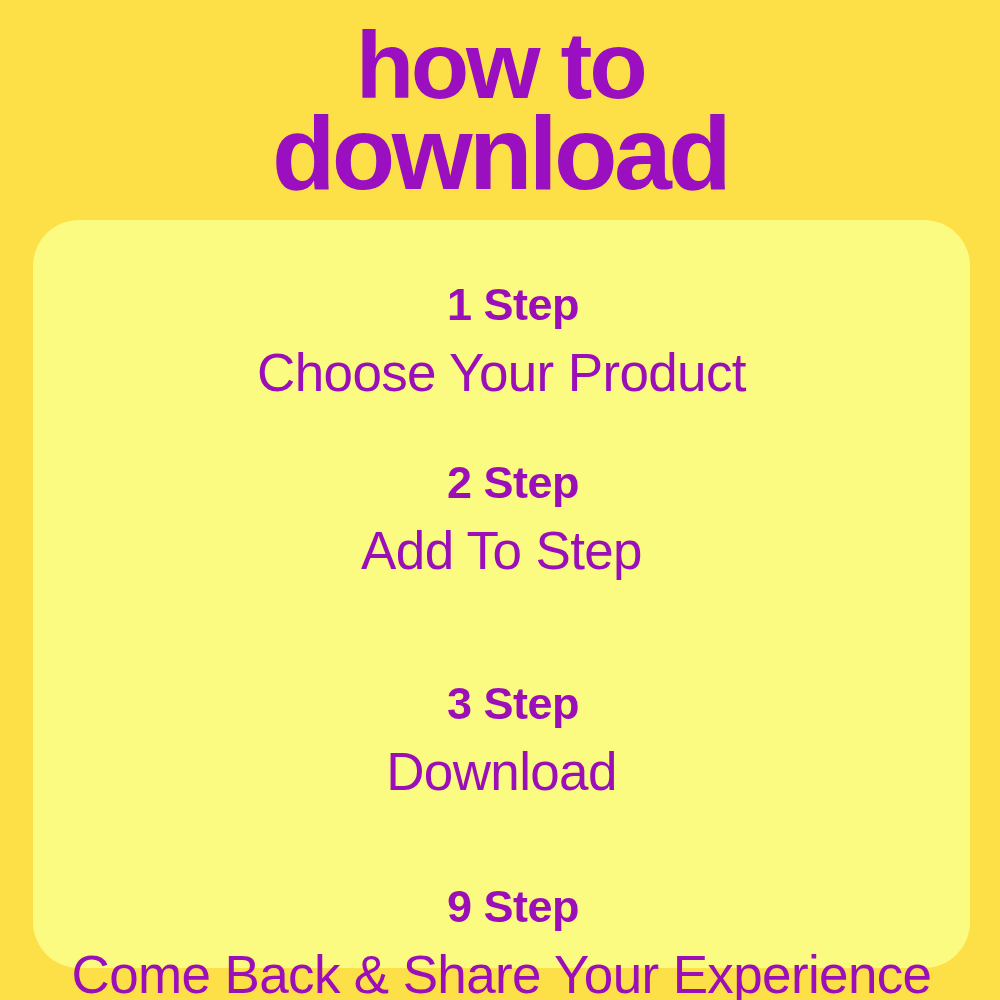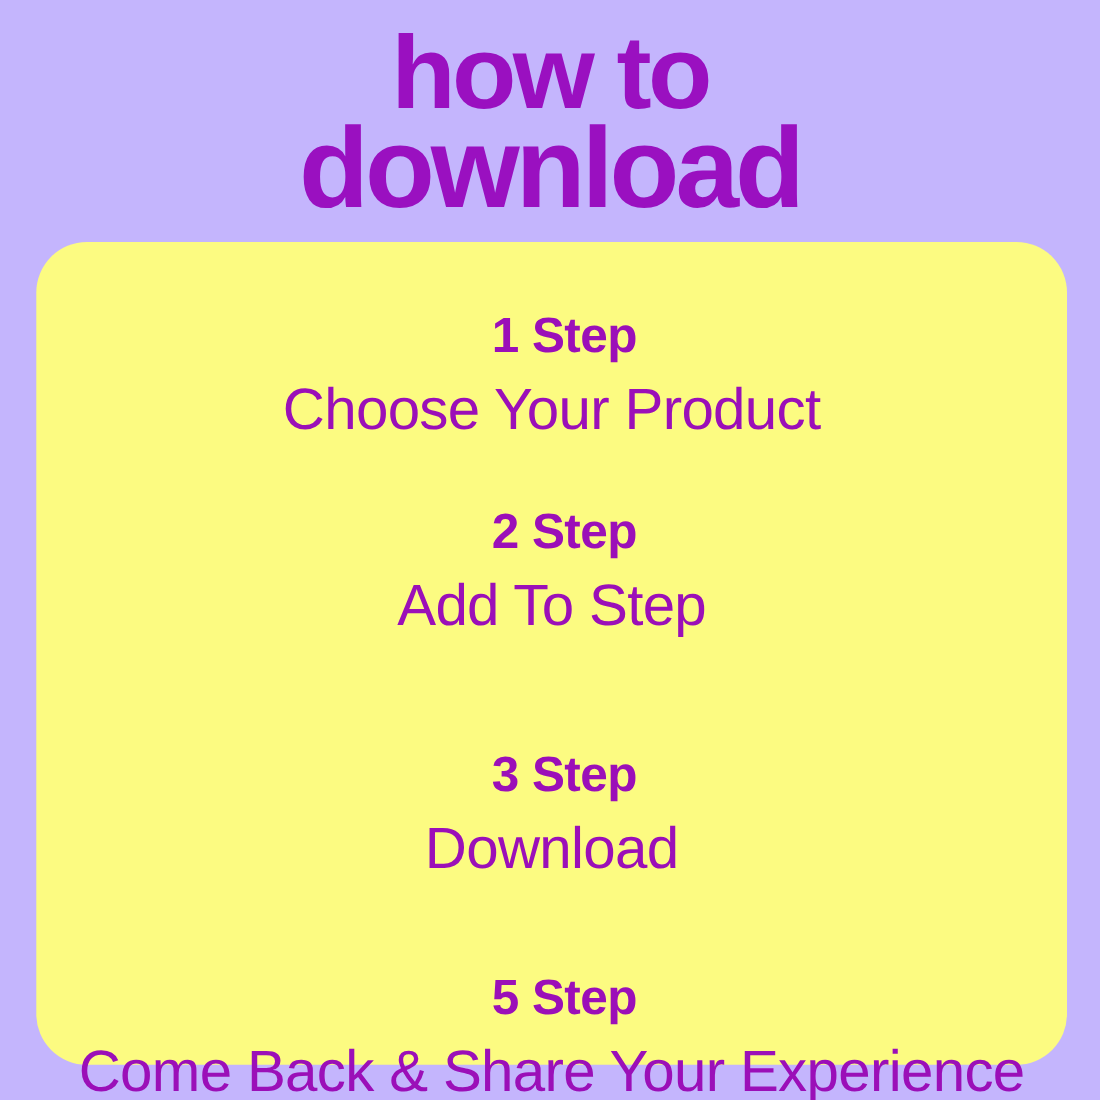--- a/index.html
+++ b/index.html
@@ -100,21 +100,21 @@
   }
 
   .step-1 { margin-top: 0px; }
   .step-2 { margin-top: 61px; }
   .step-3 { margin-top: 104px; }
   .step-4 { margin-top: 86px; }
 </style>
 </head>
 <body style="background: rgb(219, 160, 238);">
 
-<div id="poster" style="background: #c4b5fd;">
+<div id="poster" style="background: #fde047;">
 
   <div class="title-block">
     <span class="title-line title-line-1" style="color: rgb(154, 16, 192);">how to</span>
     <span class="title-line title-line-2" style="color: rgb(154, 16, 192);">download</span>
   </div>
 
   <div class="card" style="background: rgb(252, 251, 129);">
 
     <div class="step step-1">
       <div class="step-heading" style="color: rgb(155, 15, 184);">1 Step</div>
@@ -125,18 +125,18 @@
       <div class="step-heading" style="color: rgb(155, 15, 184);">2 Step</div>
       <div class="step-desc" style="color: rgb(155, 15, 184);">Add To Step</div>
     </div>
 
     <div class="step step-3">
       <div class="step-heading" style="color: rgb(155, 15, 184);">3 Step</div>
       <div class="step-desc" style="color: rgb(155, 15, 184);">Download</div>
     </div>
 
     <div class="step step-4">
-      <div class="step-heading" style="color: rgb(155, 15, 184);">5 Step</div>
+      <div class="step-heading" style="color: rgb(155, 15, 184);">9 Step</div>
       <div class="step-desc" style="color: rgb(155, 15, 184);">Come Back &amp; Share Your Experience</div>
     </div>
 
   </div>
 </div>
 
 </body></html>

